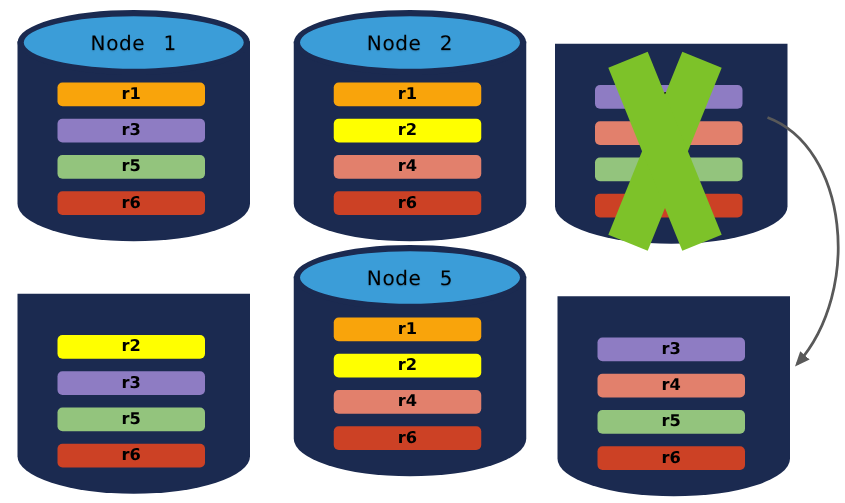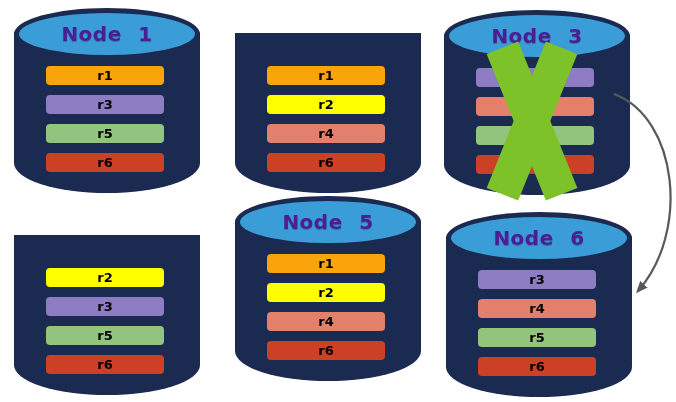--- a/index.html
+++ b/index.html
@@ -42,23 +42,23 @@
     height: 52px;
     border-radius: 50%;
     border-style: solid;
     border-width: 5px;
     box-sizing: border-box;
     display: flex;
     align-items: center;
     justify-content: center;
   }
   .node-title {
-    color: #4c1d95;
-    font-size: 20px;
-    font-weight: bold;
+    color: #000000;
+    font-size: 16px;
+    font-weight: normal;
     word-spacing: 9px;
     letter-spacing: 0.5px;
     text-shadow: 0 1px 1px rgba(0,0,0,0.25);
   }
   .bars {
     position: absolute;
     left: 32px; right: 36px;
     top: 58px;
   }
   .bar {
@@ -119,41 +119,41 @@
             <span>r5</span>
           </div>
           <div class="bar" style="background: rgb(204, 65, 37);">
             <span>r6</span>
           </div>
         </div>
 
   </div>
       <div class="node pos-1">
     <div class="cyl-body" style="background: rgb(27, 42, 80);"></div>
+    <div class="cyl-top" style="background: rgb(59, 157, 216); border-color: rgb(27, 42, 80);">
+      <span class="node-title">Node 2</span>
+    </div>
     <div class="bars">
           <div class="bar" style="background: rgb(249, 164, 11);">
             <span>r1</span>
           </div>
           <div class="bar" style="background: rgb(255, 255, 0);">
             <span>r2</span>
           </div>
           <div class="bar" style="background: rgb(226, 128, 108);">
             <span>r4</span>
           </div>
           <div class="bar" style="background: rgb(204, 65, 37);">
             <span>r6</span>
           </div>
         </div>
 
   </div>
       <div class="node pos-2 failed">
     <div class="cyl-body" style="background: rgb(27, 42, 80);"></div>
-    <div class="cyl-top" style="background: rgb(59, 157, 216); border-color: rgb(27, 42, 80);">
-      <span class="node-title">Node 3</span>
-    </div>
     <div class="bars">
           <div class="bar" style="background: rgb(142, 124, 195);">
             <span>r3</span>
           </div>
           <div class="bar" style="background: rgb(226, 128, 108);">
             <span>r4</span>
           </div>
           <div class="bar" style="background: rgb(147, 196, 125);">
             <span>r5</span>
           </div>
@@ -200,23 +200,20 @@
             <span>r4</span>
           </div>
           <div class="bar" style="background: rgb(204, 65, 37);">
             <span>r6</span>
           </div>
         </div>
 
   </div>
       <div class="node pos-5">
     <div class="cyl-body" style="background: rgb(27, 42, 80);"></div>
-    <div class="cyl-top" style="background: rgb(59, 157, 216); border-color: rgb(27, 42, 80);">
-      <span class="node-title">Node 6</span>
-    </div>
     <div class="bars">
           <div class="bar" style="background: rgb(142, 124, 195);">
             <span>r3</span>
           </div>
           <div class="bar" style="background: rgb(226, 128, 108);">
             <span>r4</span>
           </div>
           <div class="bar" style="background: rgb(147, 196, 125);">
             <span>r5</span>
           </div>

